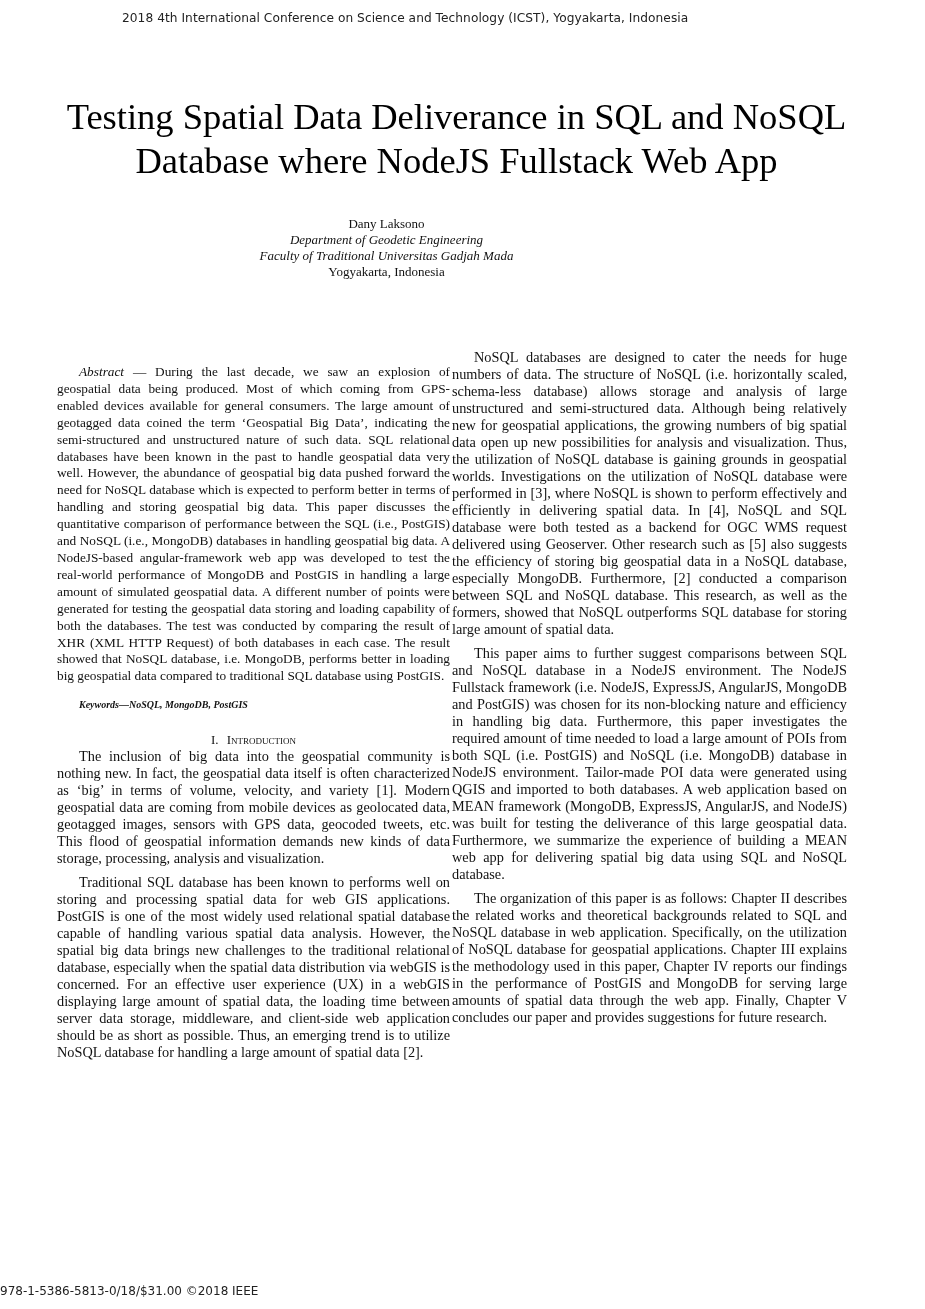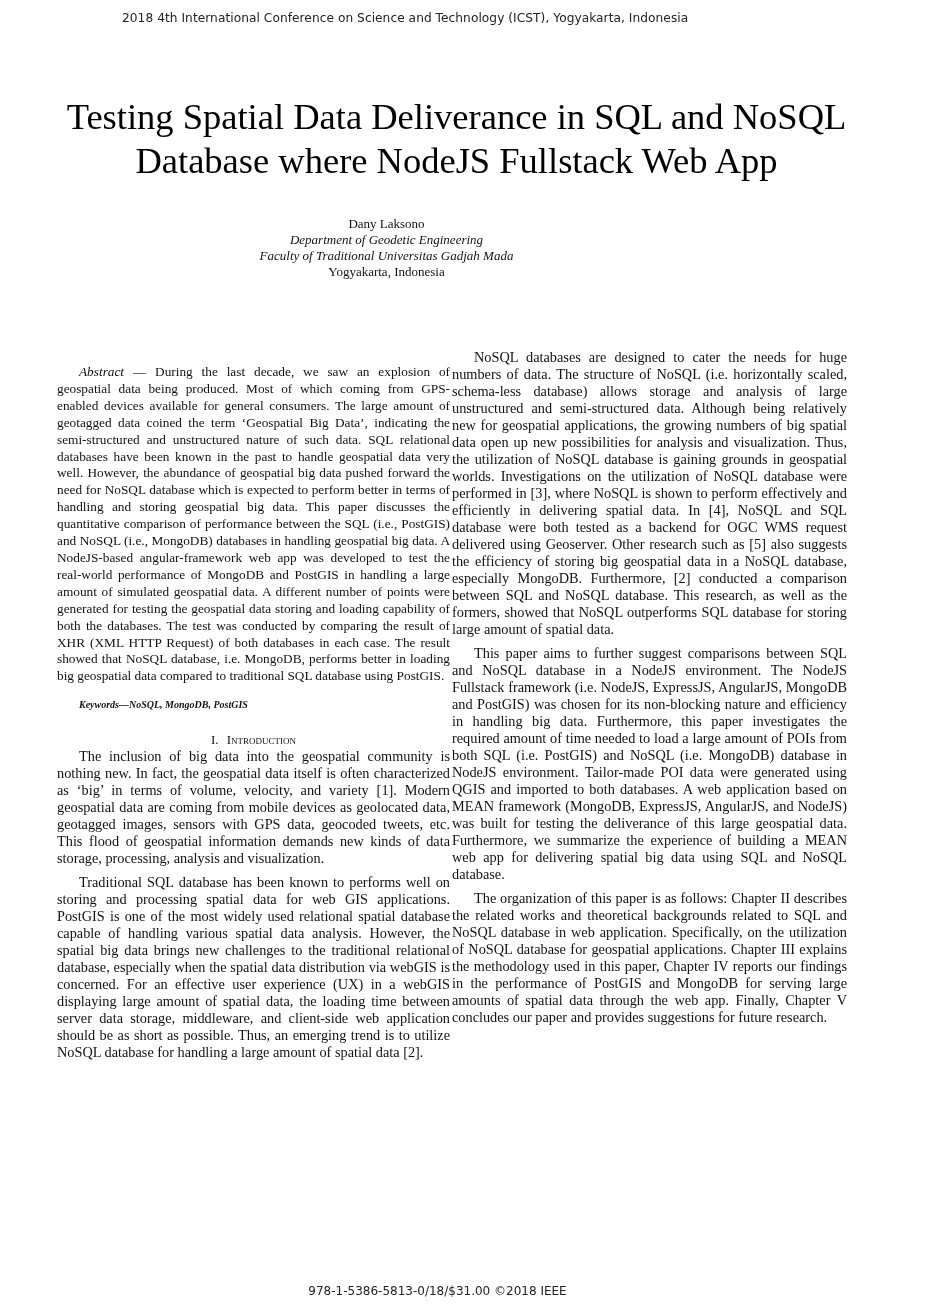--- a/index.html
+++ b/index.html
@@ -27,21 +27,21 @@
   .col-left { left: 57px; width: 393px; }
   .col-right { left: 452px; width: 395px; }
   .abstract { font-weight: normal; font-size: 13.3px; line-height: 16.9px; text-indent: 22px; margin: 15px 0 11px 0; }
   .abstract .abs-label { font-style: italic; }
   .keywords { font-weight: bold; font-style: italic; font-size: 10px; text-indent: 22px; margin: 0 0 14px 0; }
   .section-heading { text-align: center; font-size: 13px; margin: 18px 0 0 0; line-height: 17px; }
   .section-heading .sc { font-variant: small-caps; }
   .section-heading .num { margin-right: 8px; }
   p.body { margin: 0 0 7px 0; text-indent: 22px; }
   .footer {
-    position: absolute; left: 0; width: 875px; top: 1284px; text-align: center;
+    position: absolute; left: 0; width: 875px; top: 1284px; 
     font-family: "DejaVu Sans", sans-serif; font-size: 12px; color: #222;
   }
 </style>
 </head>
 <body>
 
 <div class="conf-header">2018 4th International Conference on Science and Technology (ICST), Yogyakarta, Indonesia</div>
 
 <div class="title">
   <div>Testing Spatial Data Deliverance in SQL and NoSQL</div>

